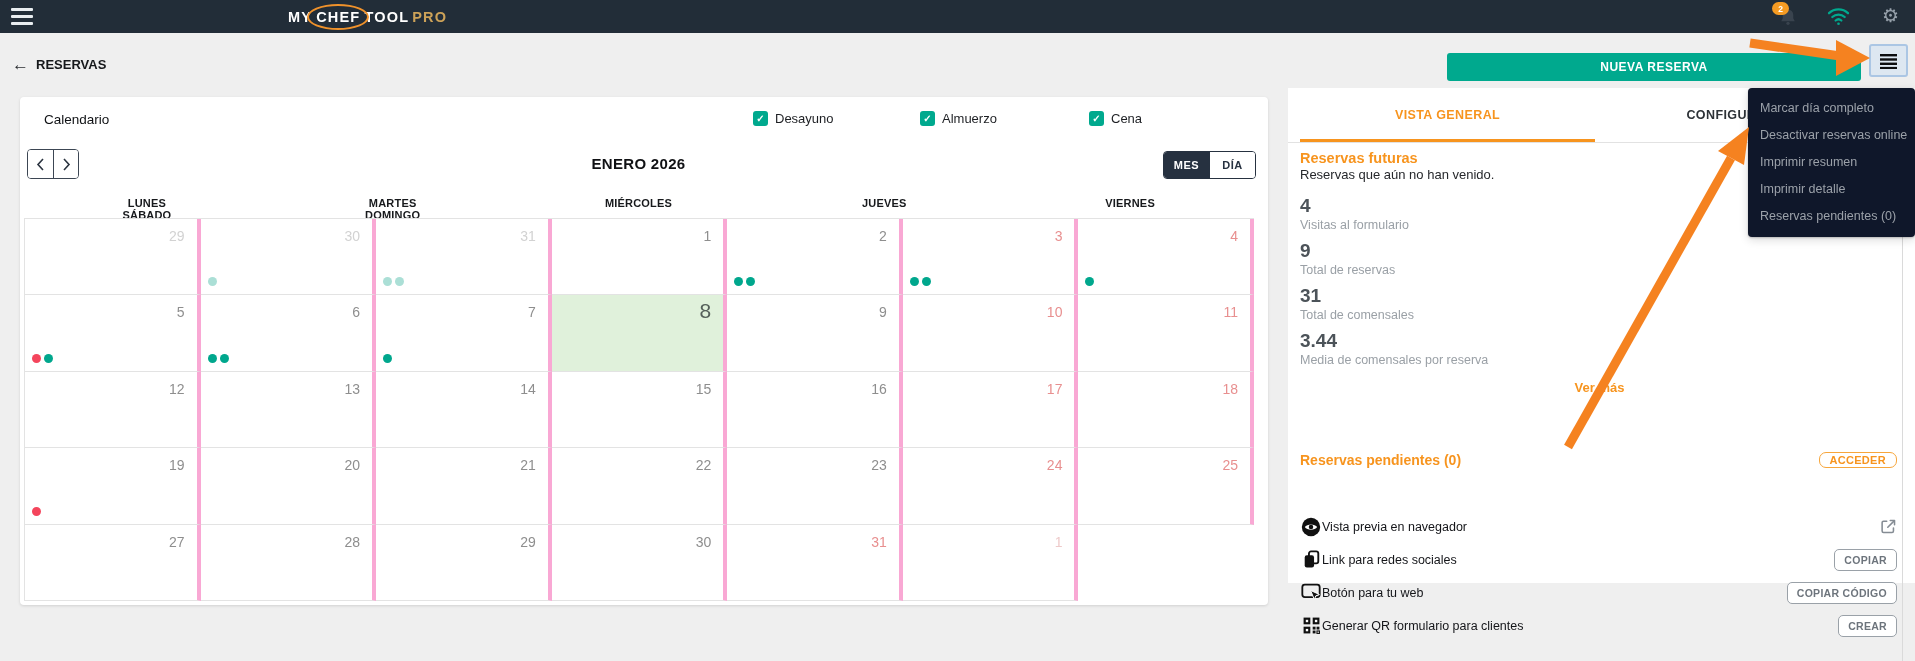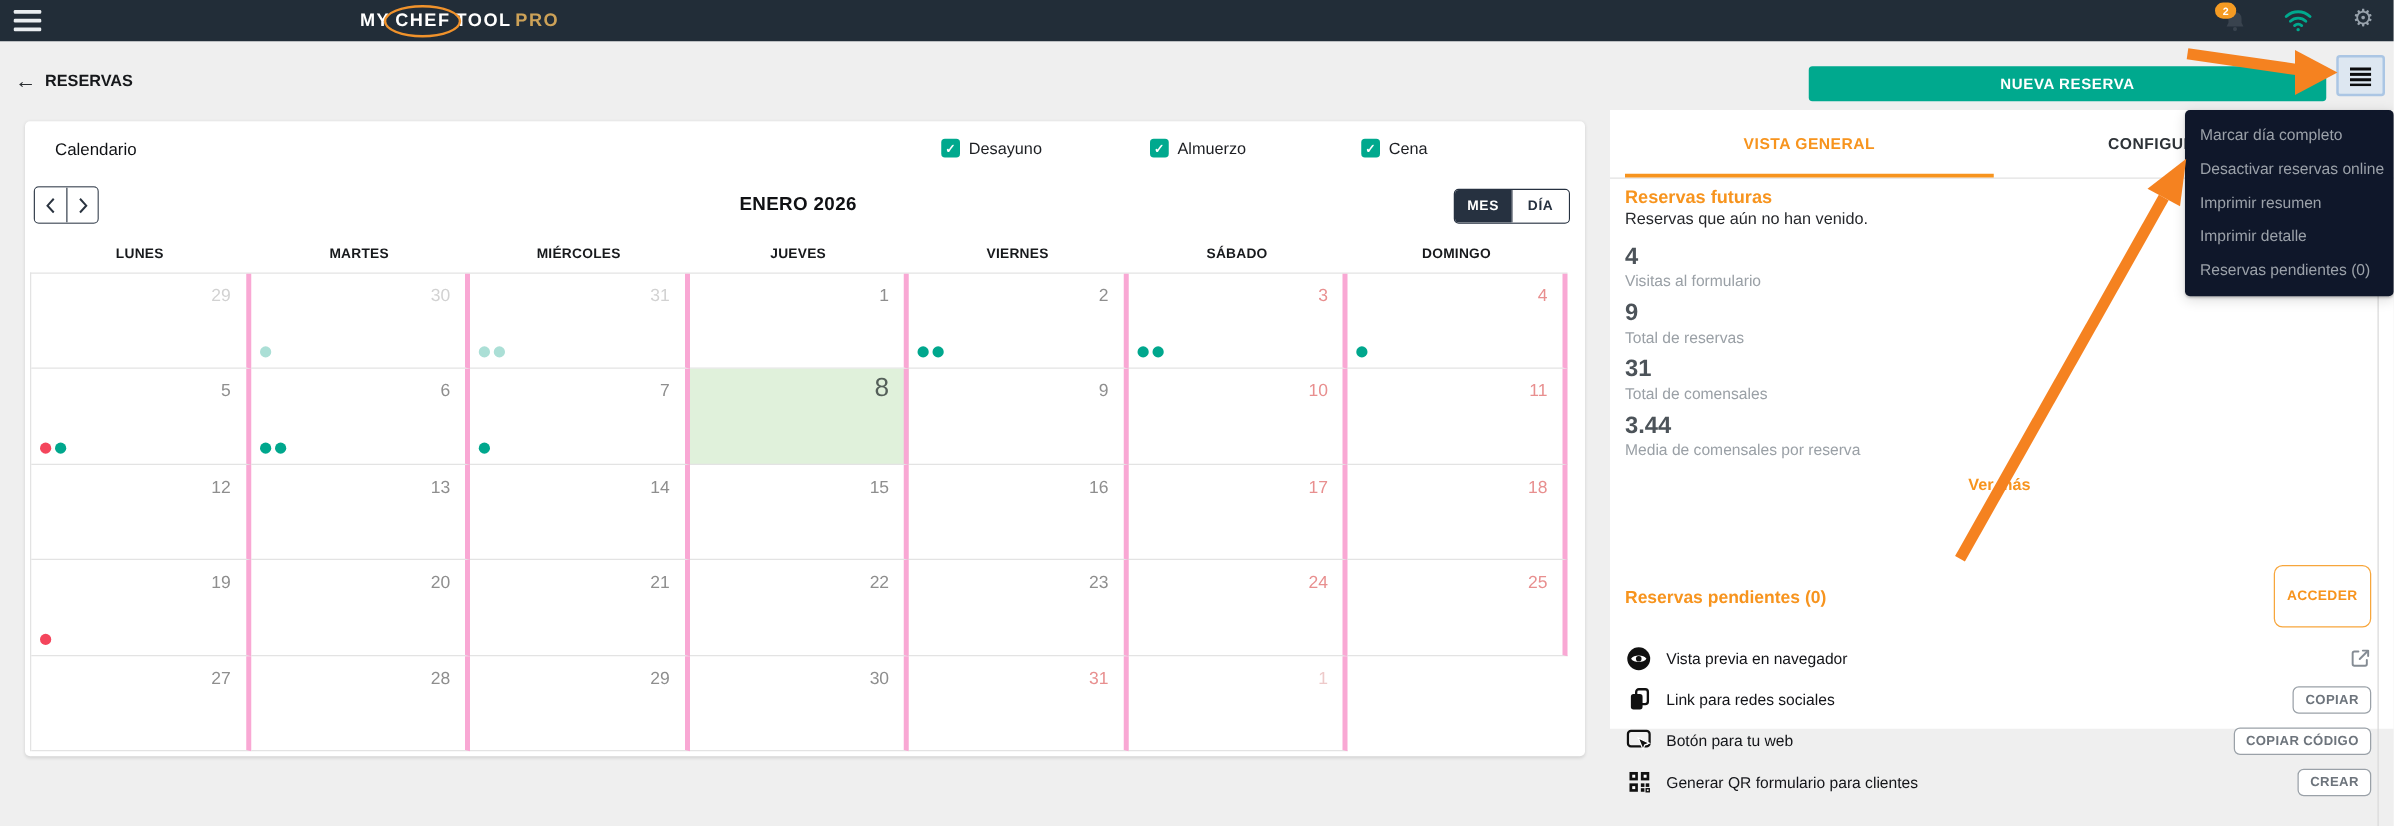--- a/index.html
+++ b/index.html
@@ -50,21 +50,21 @@
   .cal-nav button + button{border-left:1px solid #3c4653}
   .month{position:absolute;left:4px;top:58px;width:1229px;text-align:center;font-size:15px;
          font-weight:bold;color:#101114;letter-spacing:.3px}
   .toggle{position:absolute;left:1143px;top:54px;display:flex;border:1px solid #263140;
           border-radius:4px;overflow:hidden;cursor:pointer}
   .seg{width:45px;height:26px;display:flex;align-items:center;justify-content:center;
        font-size:11px;font-weight:bold;letter-spacing:.5px}
   .seg.on{background:#263140;color:#fff}
   .seg.off{background:#fff;color:#263140;border-left:1px solid #263140}
   .weekdays{position:absolute;left:4px;top:100px;width:1229px;display:grid;
-            grid-template-columns:repeat(7,1fr)}
+            grid-template-columns:repeat(5,1fr)}
   .weekdays span{text-align:center;font-size:11px;font-weight:bold;color:#17191c;letter-spacing:.2px}
   .grid{position:absolute;left:4px;top:121px;width:1229px;height:382px;display:grid;
         grid-template-columns:repeat(7,1fr);grid-template-rows:repeat(5,1fr);
         border-top:1px solid #e3e3e3;border-left:1px solid #e3e3e3;background:#fff}
   .cell{position:relative;border-right:4px solid #f9a8d4;border-bottom:1px solid #e3e3e3;cursor:pointer}
   .dnum{position:absolute;top:9px;right:12px;font-size:14px}
   .t-prev .dnum{color:#d2d2d2}
   .t-normal .dnum{color:#8e8e8e}
   .t-weekend .dnum{color:#e88f8f}
   .t-next .dnum{color:#eecaca}
@@ -90,26 +90,26 @@
   .future-sub{font-size:13px;color:#26282c;margin-top:1px}
   .stats{margin-top:13px}
   .stat{margin-bottom:7px}
   .stat .v{font-size:19px;font-weight:bold;color:#4c5359;line-height:22px}
   .stat .l{font-size:12.5px;color:#9aa0a6;line-height:16px}
   .see-more{margin-top:12px;text-align:center;font-size:13px;font-weight:bold;color:#f7941e;cursor:pointer}
   .pending{position:absolute;left:12px;right:18px;top:364px;display:flex;align-items:center;
            justify-content:space-between}
   .pending-title{font-size:14px;font-weight:bold;color:#f7941e}
   .acceder{border:1.5px solid #f7a63c;color:#f7941e;border-radius:7px;font-size:11px;
-           font-weight:bold;padding:18px 10px;background:#fff;letter-spacing:.3px;cursor:pointer;
+           font-weight:bold;padding:1px 10px;background:#fff;letter-spacing:.3px;cursor:pointer;
            font-family:inherit}
   .links{position:absolute;left:12px;right:18px;top:422px}
   .lrow{display:flex;align-items:center;height:33px}
   .lrow .ic{width:22px;display:flex;justify-content:center}
-  .lrow .lbl{margin-left:11px;font-size:12.5px;color:#141519}
+  .lrow .lbl{font-size:12.5px;color:#141519}
   .lrow .ctrl{margin-left:auto;display:flex;align-items:center}
   .gbtn{border:1.2px solid #9aa1a8;color:#6d747c;border-radius:5px;font-size:10.5px;
         font-weight:bold;padding:4px 9px;background:#fff;letter-spacing:.3px;cursor:pointer;
         white-space:nowrap;font-family:inherit}
   .extlink{cursor:pointer;display:flex}
   .vline{position:absolute;left:1902px;top:88px;bottom:0;width:1px;background:#dadada;z-index:40}
 
   
   .dropdown{position:absolute;left:1748px;top:88px;width:167px;background:#0f172a;border-radius:4px;
             box-shadow:0 1px 2px rgba(0,0,0,.2),0 3px 10px rgba(0,0,0,.14);padding:7px 0;z-index:50}

